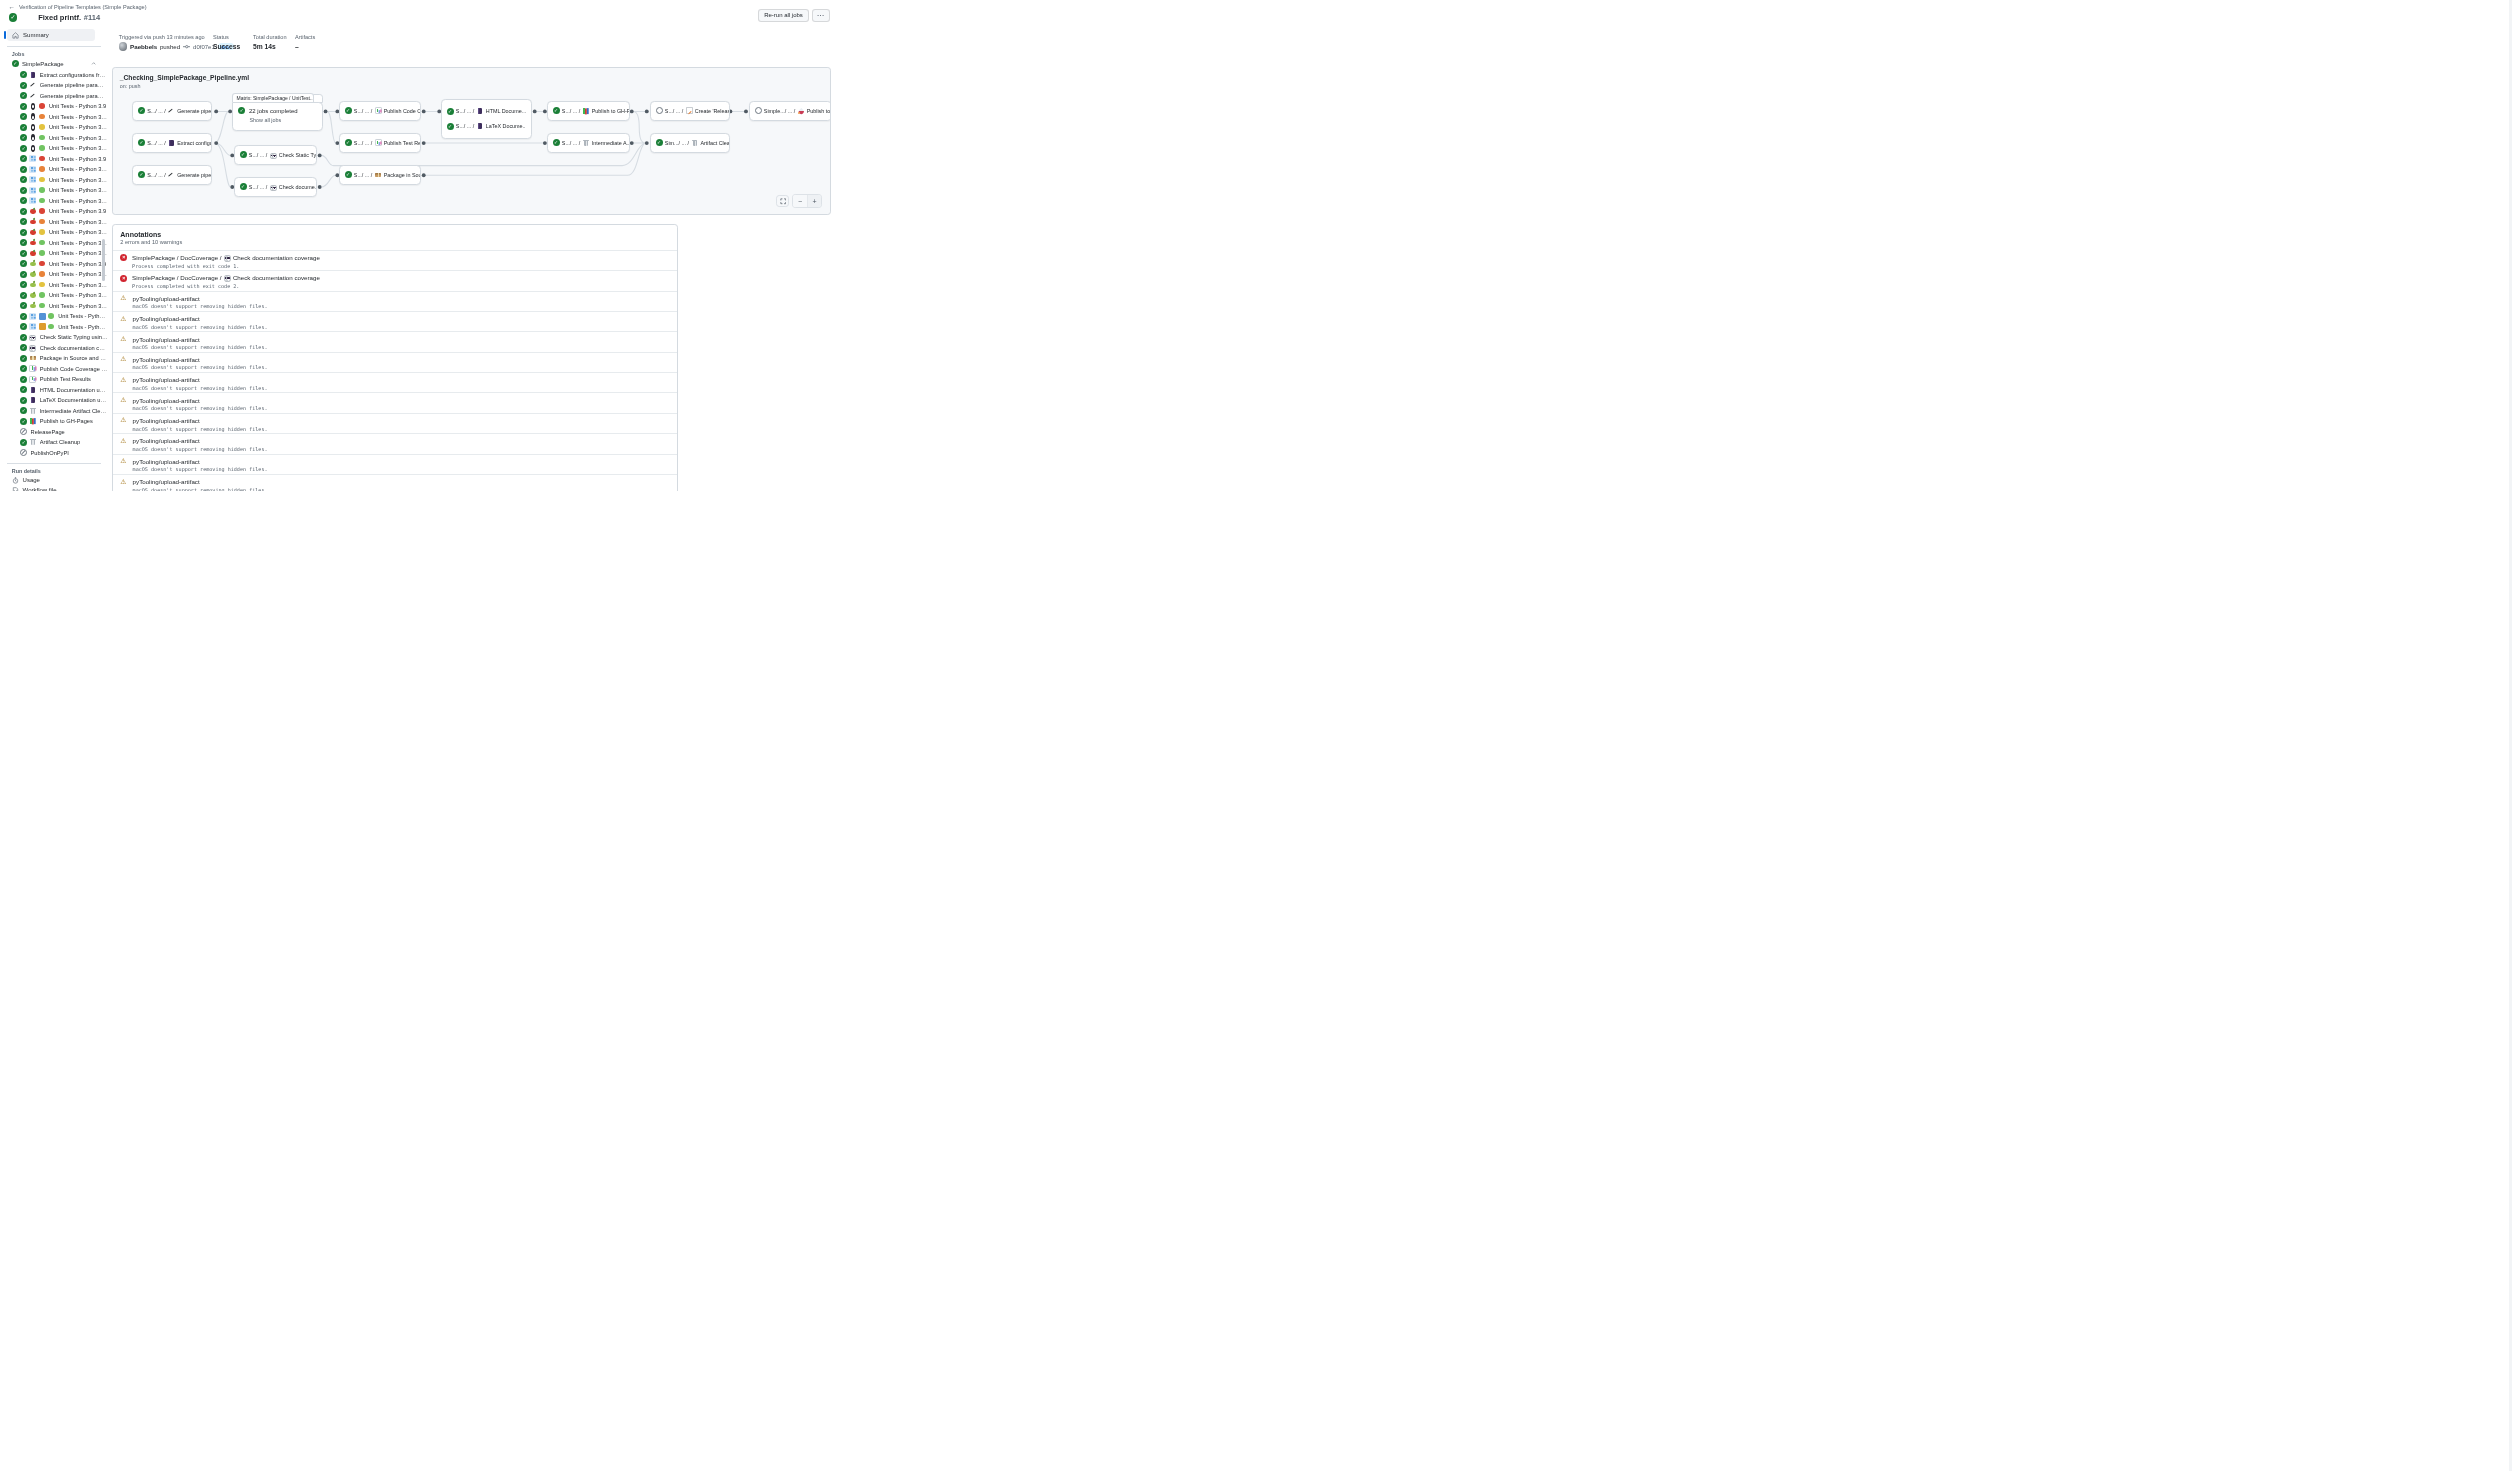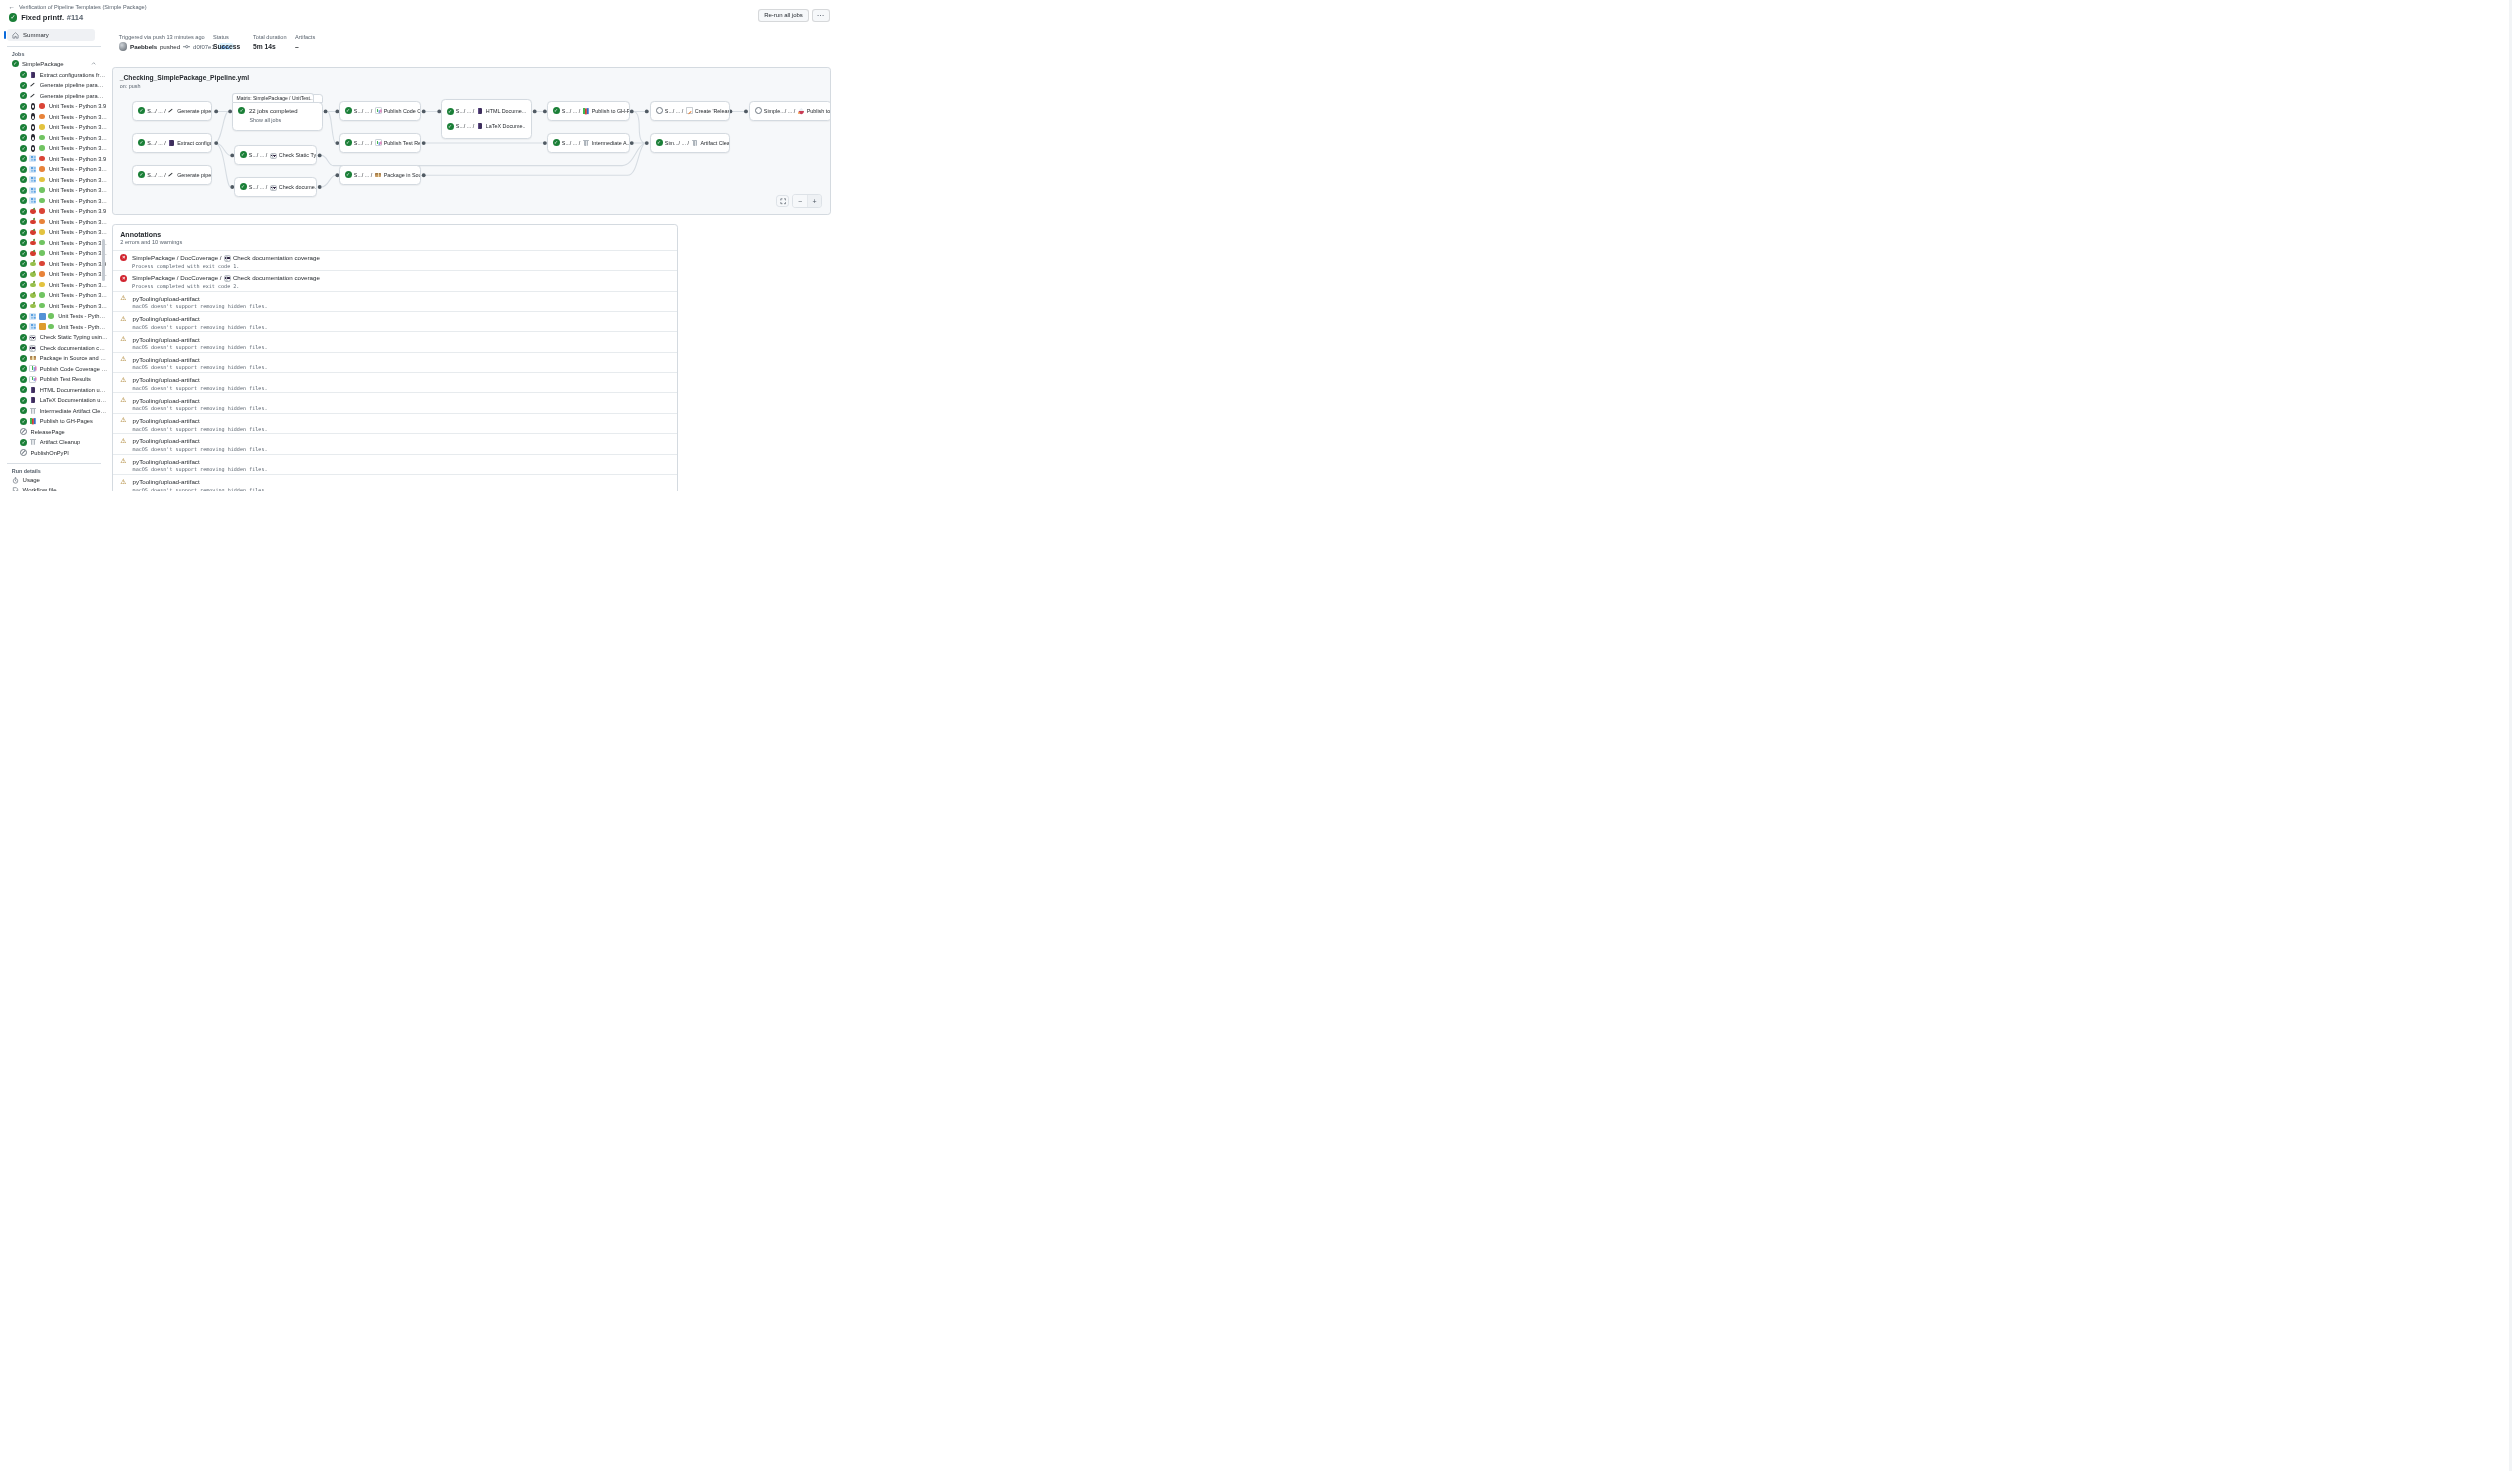--- a/index.html
+++ b/index.html
@@ -3,21 +3,21 @@
 <meta charset="utf-8">
 <style>
   *{margin:0;padding:0;box-sizing:border-box}
   html,body{width:837px;height:491px;overflow:hidden;background:#fff;
     font-family:"Liberation Sans","DejaVu Sans",sans-serif;color:#1f2328;}
   
   header{position:relative;height:25px;padding:3.2px 7.5px 0 8.6px;background:#fff;}
   .crumb-row{display:flex;align-items:center;gap:3.8px;font-size:5.6px;color:#59636e;height:7.5px}
   .back{font-size:6.5px;cursor:pointer}
   .crumb{text-decoration:none;color:#59636e;cursor:pointer}
-  .title-row{display:flex;align-items:center;gap:4px;margin-top:2.2px}
+  .title-row{display:flex;align-items:center;gap:21px;margin-top:2.2px}
   h1{font-size:7.5px;font-weight:bold;display:flex;gap:2.7px;align-items:baseline}
   .run-number{font-weight:bold;color:#59636e}
   .header-actions{position:absolute;right:7.5px;top:8.6px;display:flex;gap:3.2px}
   .btn{background:#f6f8fa;border:0.5px solid rgba(31,35,40,.15);border-radius:3.2px;height:13px;
        padding:0 5.4px;font-size:6px;font-weight:500;color:#24292f;cursor:pointer;
        font-family:inherit;display:flex;align-items:center}
   .btn.kebab{padding:0 3.8px;letter-spacing:0.5px;font-weight:bold;color:#59636e}
   
   .layout{display:flex;height:466px}
   aside{position:relative;width:108px;flex:none;padding:4.3px 0 0 4.3px;background:#fff}

